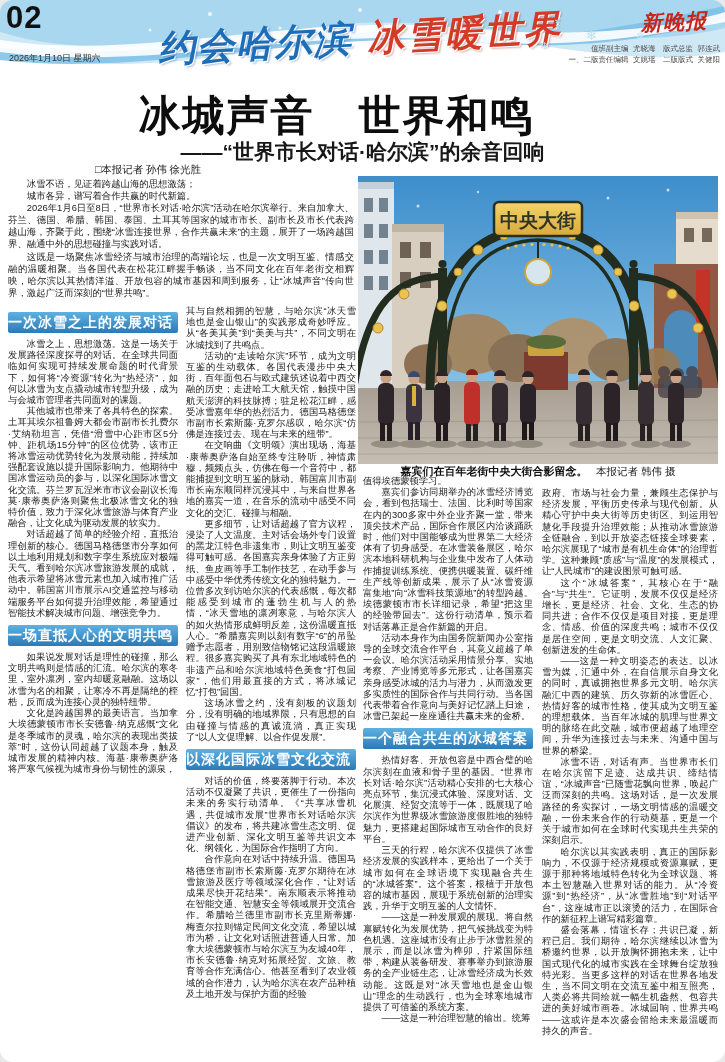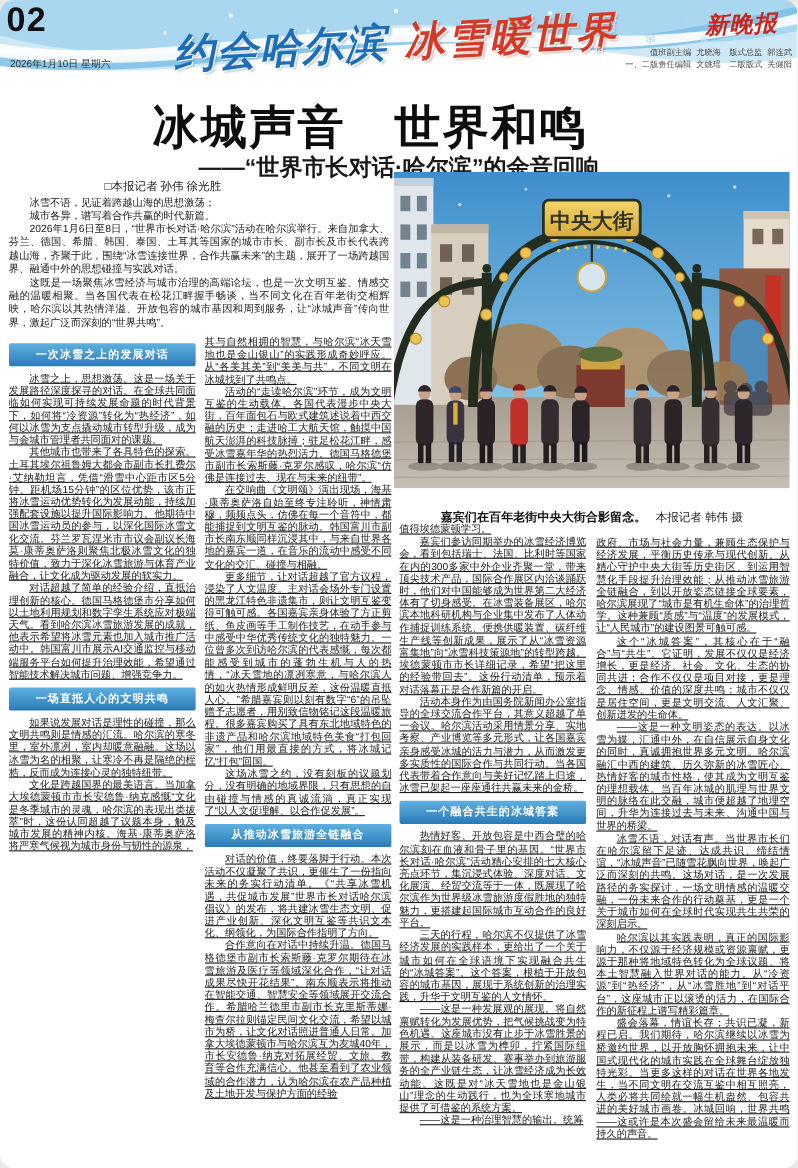--- a/index.html
+++ b/index.html
@@ -26,34 +26,34 @@
   .sf5{left:636px;top:30px;font-size:10px;color:#c9e6f5;}
   
   .headline{position:absolute;left:0;top:88px;width:673px;text-align:center;font-size:42px;font-weight:700;
      color:#0d0d0d;letter-spacing:2px;margin:0;}
   .subtitle{position:absolute;left:0;top:138px;width:725px;text-align:center;font-size:21px;font-weight:600;color:#181818;}
   .byline{position:absolute;left:95px;top:163px;font-size:10.5px;color:#222;font-family:"Liberation Serif",serif;}
   
   .intro{position:absolute;left:8px;top:178px;width:346px;font-size:9.4px;line-height:12.1px;text-align:justify;}
   .intro p{margin:0;text-indent:2em;}
   
-  .photo{position:absolute;left:358px;top:156px;width:360px;height:288px;margin:0;overflow:hidden;}
+  .photo{position:absolute;left:358px;top:176px;width:360px;height:288px;margin:0;overflow:hidden;}
   .caption-row{position:absolute;left:358px;top:461px;width:360px;text-align:center;white-space:nowrap;}
   .cap{font-size:11px;font-weight:700;color:#111;}
   .photo-credit{font-size:10.5px;color:#222;margin-left:4px;}
   
   .column{position:absolute;font-size:9.3px;line-height:11.2px;text-align:justify;overflow:hidden;}
   .col1{left:8px;  top:306px;width:170px;height:752px;}
   .col2{left:186px;top:306px;width:170px;height:752px;}
   .col3{left:363px;top:476px;width:170px;height:570px;}
   .col4{left:542px;top:488px;width:176px;height:570px;}
-  .column p{margin:0;text-indent:2em;text-decoration:underline;}
+  .column p{margin:0;text-indent:2em;}
   .column p.no-indent{text-indent:0;}
-  .section-heading{height:21px;line-height:21px;margin:6px 0 6px;text-align:center;color:#fff;
-     font-size:10px;font-weight:700;letter-spacing:1px;border-radius:2px;
+  .section-heading{height:21px;line-height:21px;margin:6px 0 6px;text-align:left;color:#fff;
+     font-size:14px;font-weight:700;letter-spacing:1px;border-radius:2px;
      background:linear-gradient(180deg,#5fb1e0 0%,#2b7ab8 100%);}
 </style>
 </head>
 <body>
 
 <div class="page">
 
   <div class="header-band">
     <svg width="725" height="92" viewBox="0 0 725 92">
       <path d="M0,0 H725 V52 C610,74 470,18 350,36 C230,54 110,82 0,48 Z" fill="#cfe8f6"></path>
@@ -328,21 +328,21 @@
       <div class="section-heading">一场直抵人心的文明共鸣</div>
       <p class="">如果说发展对话是理性的碰撞，那么文明共鸣则是情感的汇流。哈尔滨的寒冬里，室外凛冽，室内却暖意融融。这场以冰雪为名的相聚，让寒冷不再是隔绝的桎梏，反而成为连接心灵的独特纽带。</p>
       <p class="">文化是跨越国界的最美语言。当加拿大埃德蒙顿市市长安德鲁·纳克感慨“文化是冬季城市的灵魂，哈尔滨的表现出类拔萃”时，这份认同超越了议题本身，触及城市发展的精神内核。海基·康蒂奥萨洛将严寒气候视为城市身份与韧性的源泉，</p>
     </div>
   <div class="column col2">
       <p class="no-indent">其与自然相拥的智慧，与哈尔滨“冰天雪地也是金山银山”的实践形成奇妙呼应。从“各美其美”到“美美与共”，不同文明在冰城找到了共鸣点。</p>
       <p class="">活动的“走读哈尔滨”环节，成为文明互鉴的生动载体。各国代表漫步中央大街，百年面包石与欧式建筑述说着中西交融的历史；走进哈工大航天馆，触摸中国航天澎湃的科技脉搏；驻足松花江畔，感受冰雪嘉年华的热烈活力。德国马格德堡市副市长索斯藤·克罗尔感叹，哈尔滨“仿佛是连接过去、现在与未来的纽带”。</p>
       <p class="">在交响曲《文明颂》演出现场，海基·康蒂奥萨洛自始至终专注聆听，神情肃穆，频频点头，仿佛在每一个音符中，都能捕捉到文明互鉴的脉动。韩国富川市副市长南东顺同样沉浸其中，与来自世界各地的嘉宾一道，在音乐的流动中感受不同文化的交汇、碰撞与相融。</p>
       <p class="">更多细节，让对话超越了官方议程，浸染了人文温度。主对话会场外专门设置的黑龙江特色非遗集市，则让文明互鉴变得可触可感。各国嘉宾亲身体验了方正剪纸、鱼皮画等手工制作技艺，在动手参与中感受中华优秀传统文化的独特魅力。一位曾多次到访哈尔滨的代表感慨，每次都能感受到城市的蓬勃生机与人的热情，“冰天雪地的凛冽寒意，与哈尔滨人的如火热情形成鲜明反差，这份温暖直抵人心。”希腊嘉宾则以刻有数字“6”的吊坠赠予志愿者，用别致信物铭记这段温暖旅程。很多嘉宾购买了具有东北地域特色的非遗产品和哈尔滨地域特色美食“打包回家”，他们用最直接的方式，将冰城记忆“打包”回国。</p>
       <p class="">这场冰雪之约，没有刻板的议题划分，没有明确的地域界限，只有思想的自由碰撞与情感的真诚流淌，真正实现了“以人文促理解、以合作促发展”。</p>
-      <div class="section-heading">从推动冰雪旅游全链融合</div>
+      <div class="section-heading">以深化国际冰雪文化交流</div>
       <p class="">对话的价值，终要落脚于行动。本次活动不仅凝聚了共识，更催生了一份指向未来的务实行动清单。《“共享冰雪机遇，共促城市发展”世界市长对话哈尔滨倡议》的发布，将共建冰雪生态文明、促进产业创新、深化文明互鉴等共识文本化、纲领化，为国际合作指明了方向。</p>
       <p class="">合作意向在对话中持续升温。德国马格德堡市副市长索斯藤·克罗尔期待在冰雪旅游及医疗等领域深化合作，“让对话成果尽快开花结果”。南东顺表示将推动在智能交通、智慧安全等领域展开交流合作。希腊哈兰德里市副市长克里斯蒂娜·梅查尔拉则锚定民间文化交流，希望以城市为桥，让文化对话照进普通人日常。加拿大埃德蒙顿市与哈尔滨互为友城40年，市长安德鲁·纳克对拓展经贸、文旅、教育等合作充满信心。他甚至看到了农业领域的合作潜力，认为哈尔滨在农产品种植及土地开发与保护方面的经验</p>
     </div>
   <div class="column col3">
       <p class="no-indent">值得埃德蒙顿学习。</p>
       <p class="">嘉宾们参访同期举办的冰雪经济博览会，看到包括瑞士、法国、比利时等国家在内的300多家中外企业齐聚一堂，带来顶尖技术产品，国际合作展区内洽谈踊跃时，他们对中国能够成为世界第二大经济体有了切身感受。在冰雪装备展区，哈尔滨本地科研机构与企业集中发布了人体动作捕捉训练系统、便携供暖装置、碳纤维生产线等创新成果，展示了从“冰雪资源富集地”向“冰雪科技策源地”的转型跨越。埃德蒙顿市市长详细记录，希望“把这里的经验带回去”。这份行动清单，预示着对话落幕正是合作新篇的开启。</p>
       <p class="">活动本身作为由国务院新闻办公室指导的全球交流合作平台，其意义超越了单一会议。哈尔滨活动采用情景分享、实地考察、产业博览等多元形式，让各国嘉宾亲身感受冰城的活力与潜力，从而激发更多实质性的国际合作与共同行动。当各国代表带着合作意向与美好记忆踏上归途，冰雪已架起一座座通往共赢未来的金桥。</p>
       <div class="section-heading">一个融合共生的冰城答案</div>
       <p class="">热情好客、开放包容是中西合璧的哈尔滨刻在血液和骨子里的基因。“世界市长对话·哈尔滨”活动精心安排的七大核心亮点环节，集沉浸式体验、深度对话、文化展演、经贸交流等于一体，既展现了哈尔滨作为世界级冰雪旅游度假胜地的独特魅力，更搭建起国际城市互动合作的良好平台。</p>
       <p class="">三天的行程，哈尔滨不仅提供了冰雪经济发展的实践样本，更给出了一个关于城市如何在全球语境下实现融合共生的“冰城答案”。这个答案，根植于开放包容的城市基因，展现于系统创新的治理实践，升华于文明互鉴的人文情怀。</p>

